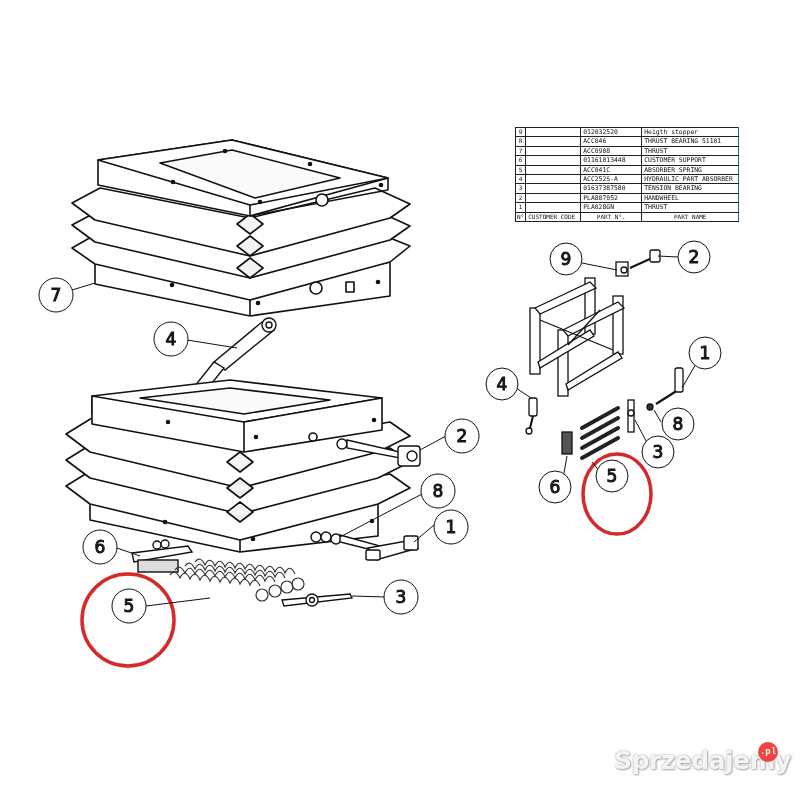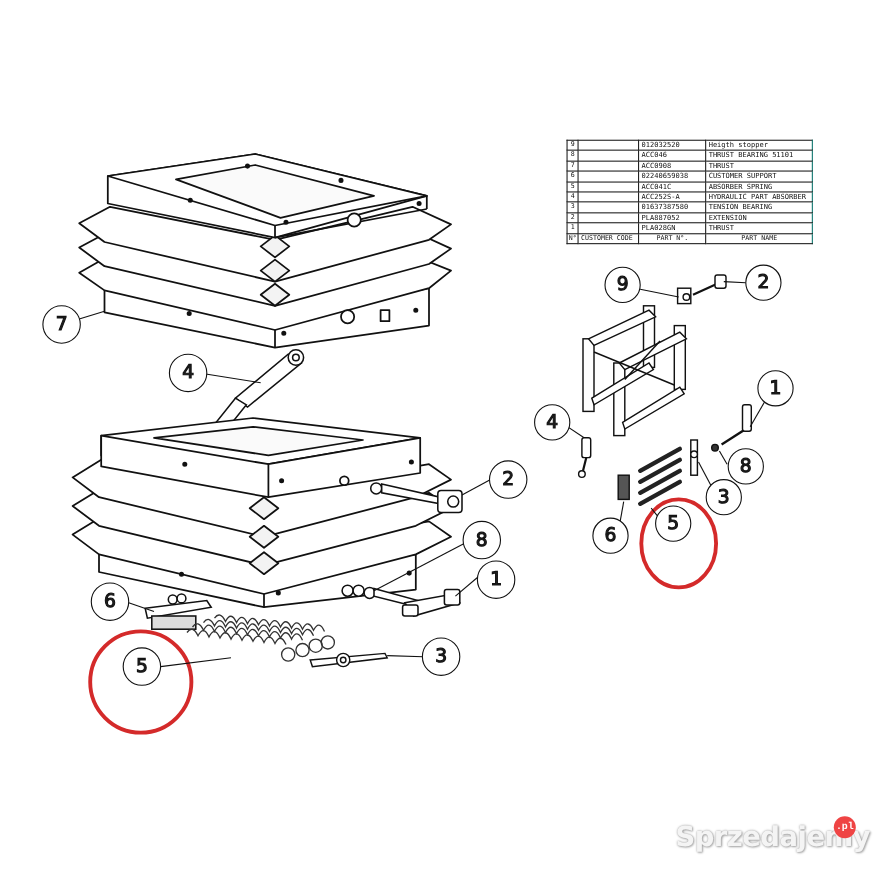--- a/index.html
+++ b/index.html
@@ -291,21 +291,21 @@
     </tr>
     <tr>
       <td class="num">7</td>
       <td class="code"></td>
       <td class="part">ACC0908</td>
       <td class="name">THRUST</td>
     </tr>
     <tr>
       <td class="num">6</td>
       <td class="code"></td>
-      <td class="part">02240659038</td>
+      <td class="part">01161013448</td>
       <td class="name">CUSTOMER SUPPORT</td>
     </tr>
     <tr>
       <td class="num">5</td>
       <td class="code"></td>
       <td class="part">ACC041C</td>
       <td class="name">ABSORBER SPRING</td>
     </tr>
     <tr>
       <td class="num">4</td>
@@ -316,21 +316,21 @@
     <tr>
       <td class="num">3</td>
       <td class="code"></td>
       <td class="part">01637387580</td>
       <td class="name">TENSION BEARING</td>
     </tr>
     <tr>
       <td class="num">2</td>
       <td class="code"></td>
       <td class="part">PLA887052</td>
-      <td class="name">EXTENSION</td>
+      <td class="name">HANDWHEEL</td>
     </tr>
     <tr>
       <td class="num">1</td>
       <td class="code"></td>
       <td class="part">PLA028GN</td>
       <td class="name">THRUST</td>
     </tr>
     <tr class="header">
       <td class="num">N°</td>
       <td class="code">CUSTOMER CODE</td>

